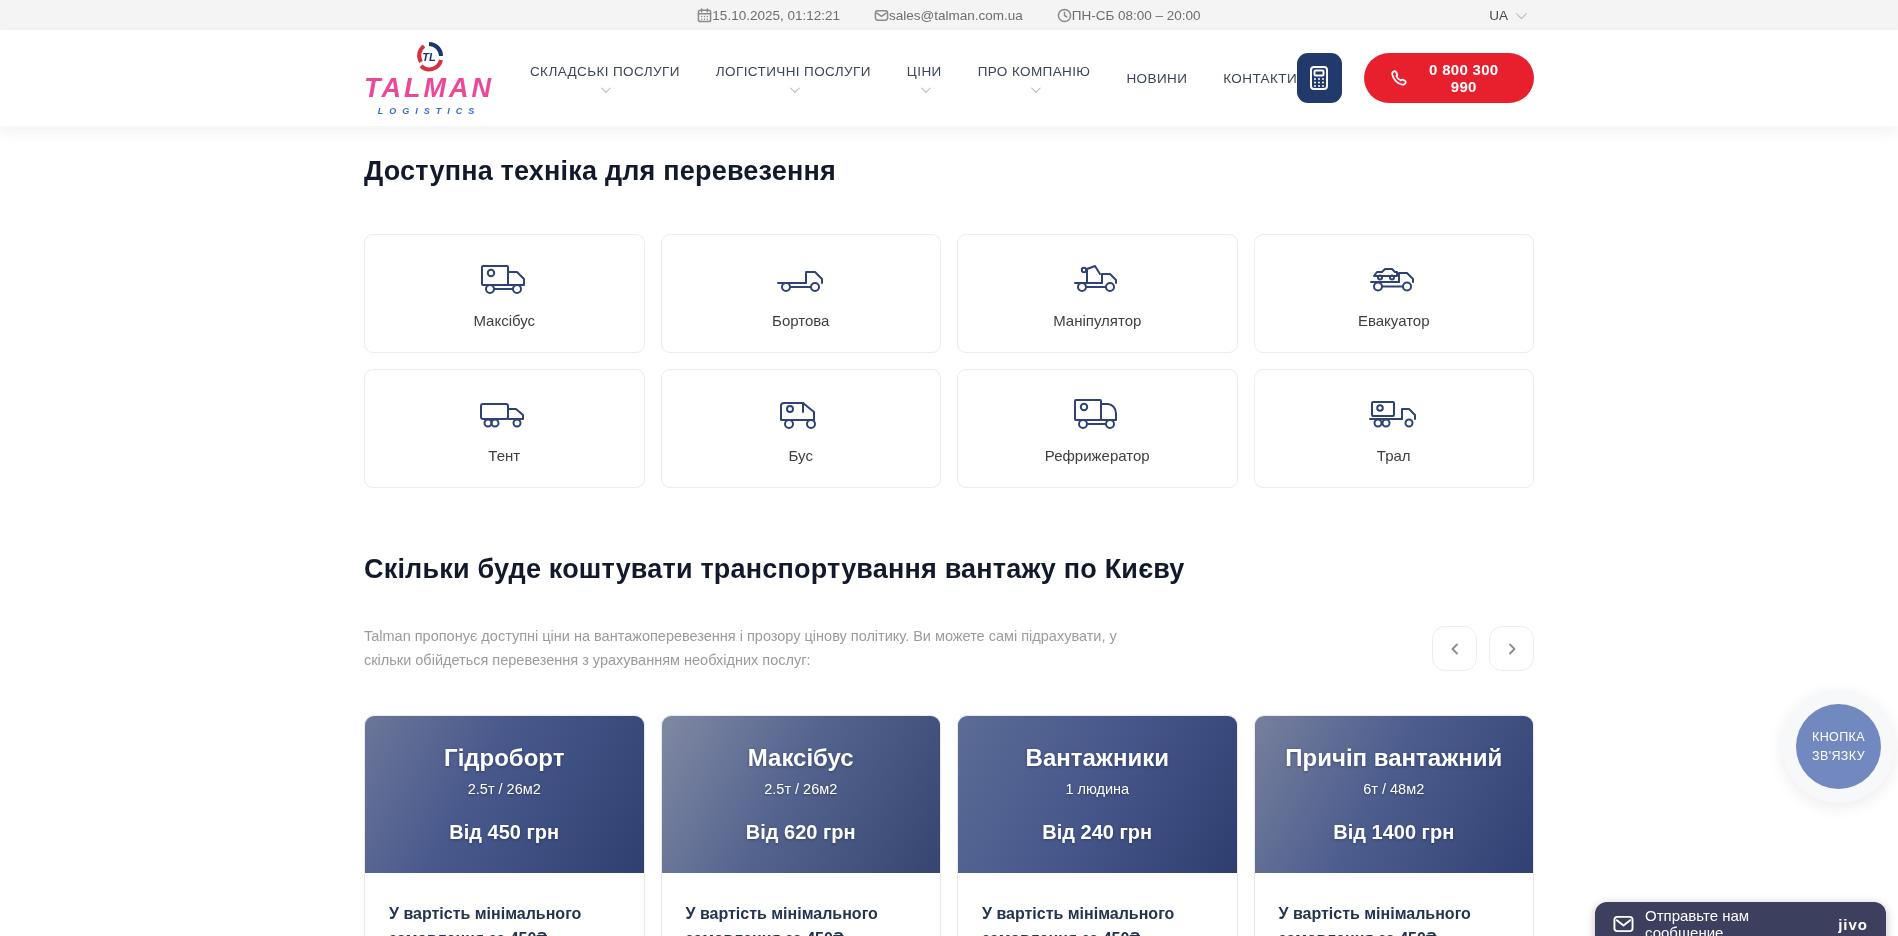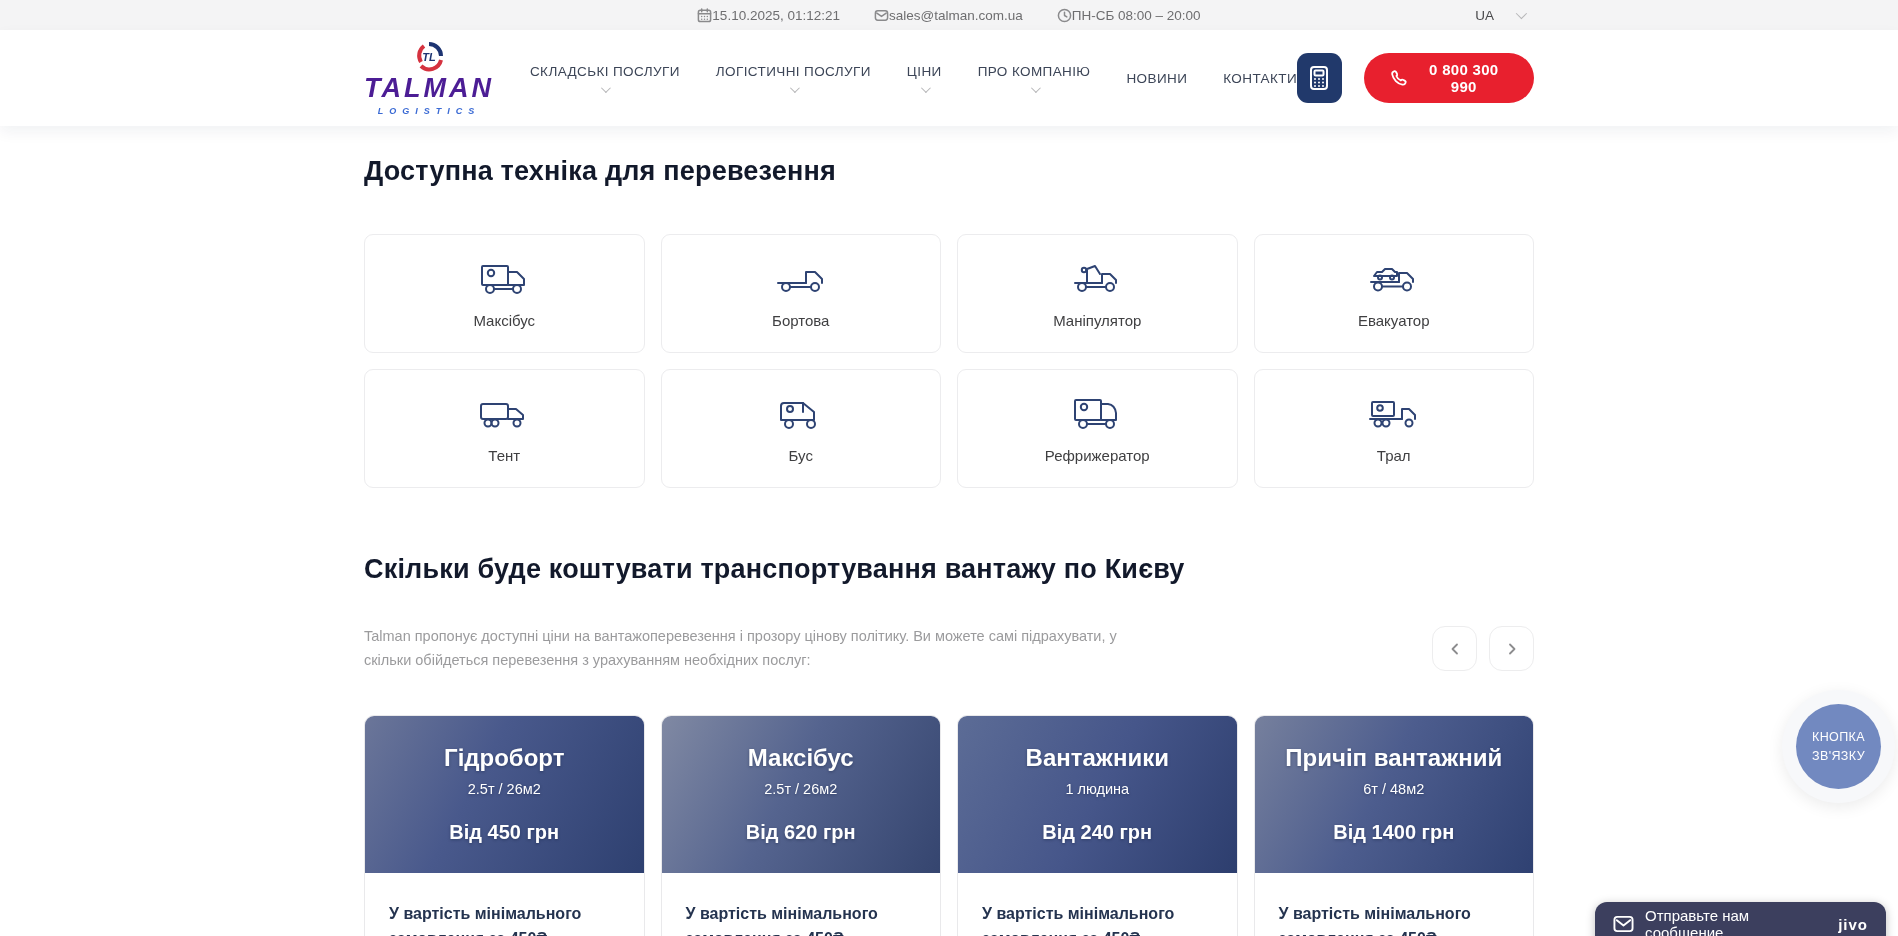--- a/index.html
+++ b/index.html
@@ -6,32 +6,32 @@
   html,body { width:1898px; height:936px; overflow:hidden; background:#fff;
     font-family:"Liberation Sans", sans-serif; }
   .page { position:relative; width:1898px; height:936px; background:#fff; }
   .container { width:1170px; margin:0 auto; position:relative; }
 
   
   .topbar { height:30px; background:#f4f4f5; }
   .topbar .container { height:30px; display:flex; align-items:center; justify-content:center; gap:34px; }
   .tb-item { display:flex; align-items:center; color:#6e6e70; font-size:13.5px; }
   .tb-item svg { display:block; }
-  .lang { position:absolute; right:10px; top:0; height:30px; display:flex; align-items:center; gap:22px; cursor:pointer; }
+  .lang { position:absolute; right:10px; top:0; height:30px; display:flex; align-items:center; gap:8px; cursor:pointer; }
   .flag { width:20px; height:13px; border-radius:2px; overflow:hidden; display:block; }
   .flag .b { height:6.5px; background:#4d9de8; } .flag .y { height:6.5px; background:#ffd948; }
   .lang-label { font-size:13.5px; color:#4a4a4c; }
   .chev { width:8px; height:8px; border-right:1.6px solid #b6b6b8; border-bottom:1.6px solid #b6b6b8;
     transform:rotate(45deg) translateY(-2px); display:inline-block; }
 
   
   .header { height:96px; background:#fff; box-shadow:0 6px 14px rgba(20,30,60,.06); position:relative; z-index:5; }
   .header .container { height:96px; display:flex; align-items:center; }
   .logo { display:flex; flex-direction:column; align-items:center; width:140px; cursor:pointer;font-style:italic; }
-  .logo-word { font-size:27px; font-weight:800; letter-spacing:3px; color:#4c1d95; line-height:1; margin-top:2px; }
+  .logo-word { font-size:27px; font-weight:800; letter-spacing:3px; color:#ec4899; line-height:1; margin-top:2px; }
   .logo-sub { font-size:9px; font-weight:700; letter-spacing:6px; color:#3a6ad4; margin-top:4px; }
   .nav { display:flex; align-items:center; gap:36px; margin-left:36px; }
   .nav-item { display:flex; align-items:center; gap:7px; font-size:13.5px; letter-spacing:.4px;
     color:#3c4557; cursor:pointer; white-space:nowrap; font-weight:500;flex-direction:column; }
   .nav-item .chev { width:7px; height:7px; }
   .calc-btn { margin-left:auto; width:50px; height:50px; background:#21396b; border:none; border-radius:11px;
     display:flex; align-items:center; justify-content:center; cursor:pointer; }
   .phone-btn { margin-left:22px; height:50px; background:#e8202e; border:none; border-radius:26px;
     display:flex; align-items:center; gap:12px; padding:0 26px; cursor:pointer; }
   .phone-label { color:#fff; font-size:15px; font-weight:700; letter-spacing:.3px; }

